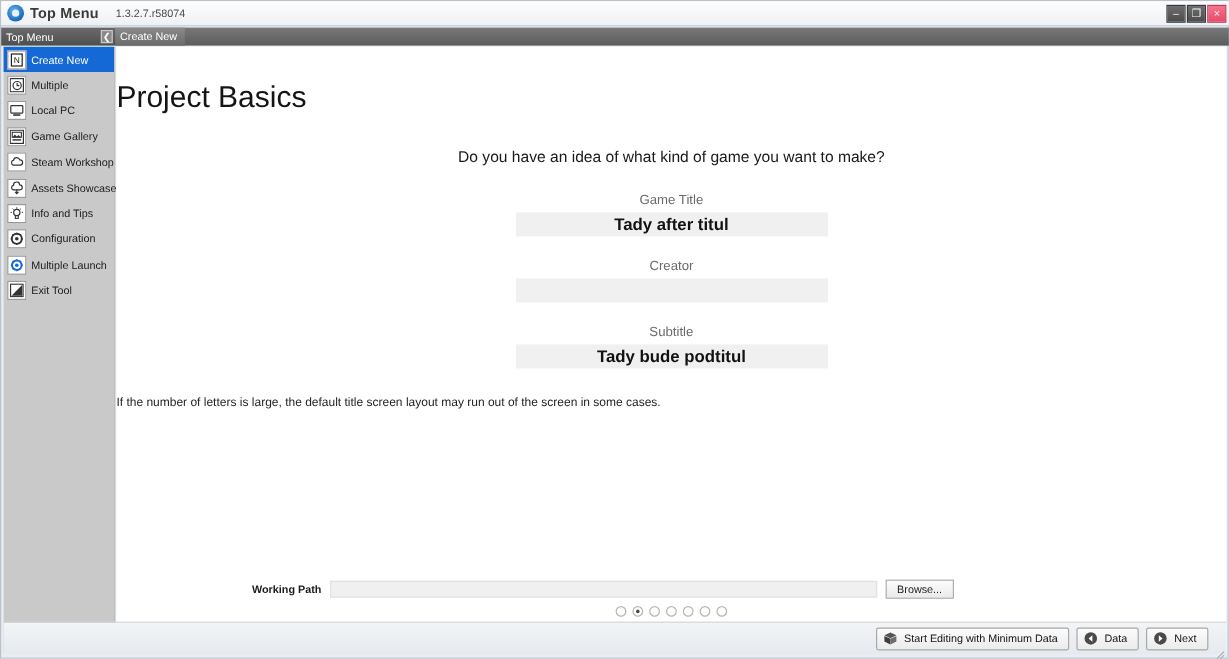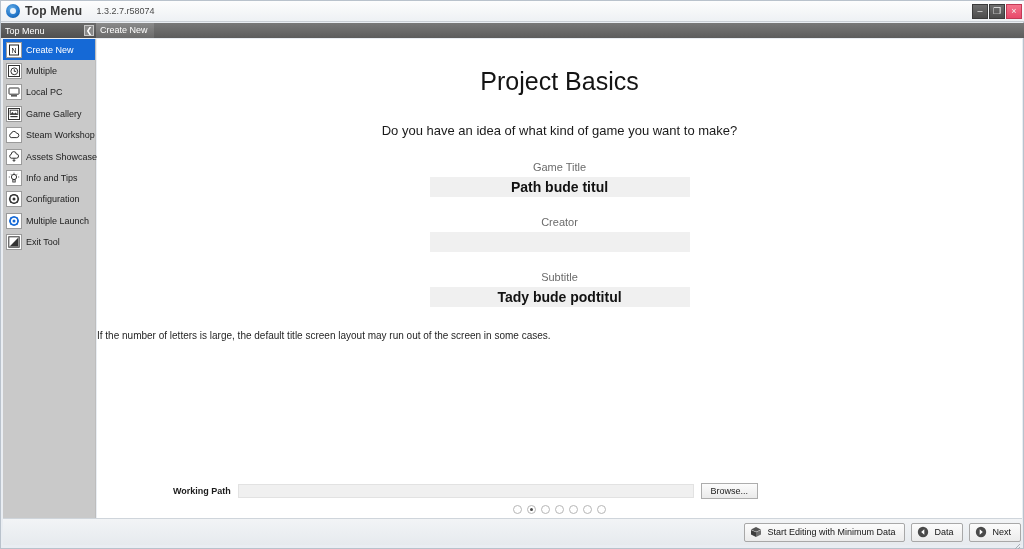--- a/index.html
+++ b/index.html
@@ -165,21 +165,20 @@
   .content {
     position: absolute;
     left: 96px; top: 38px;
     width: 925px;
     height: 505px;
     background: #ffffff;
     overflow: hidden;
   }
 
   .page-title {
-    text-align: center;
     font-size: 25px;
     color: #141414;
     margin-top: 28px;
     font-weight: normal;
   }
   .page-question {
     text-align: center;
     font-size: 13px;
     color: #1a1a1a;
     margin-top: 27px;
@@ -214,21 +213,21 @@
     line-height: 13px;
   }
 
   
   .workrow {
     position: absolute;
     left: 0; top: 444px;
     width: 925px;
     display: flex;
     align-items: center;
-    padding-left: 76px;
+    padding-left: 113px;
   }
   .work-label {
     font-size: 9px;
     font-weight: bold;
     color: #1b1b1b;
     margin-right: 7px;
     white-space: nowrap;
   }
   .work-input {
     width: 456px;
@@ -278,21 +277,21 @@
   .footer {
     position: absolute;
     left: 2px; top: 517px;
     width: 1019px;
     height: 27px;
     background: linear-gradient(#f2f4f6, #e6eaee);
     border-top: 1px solid #cfd5db;
     display: flex;
     align-items: center;
     justify-content: flex-end;
-    padding-right: 1px;
+    padding-right: 15px;
     gap: 6px;
   }
   .fbtn {
     height: 19px;
     background: linear-gradient(#fcfcfc, #ebebeb);
     border: 1px solid #a8a8a8;
     border-radius: 2px;
     display: flex;
     align-items: center;
     padding: 0 9px 0 5px;
@@ -447,21 +446,21 @@
 
   </div>
 
   <div class="content">
 
     <div class="page-title">Project Basics</div>
     <div class="page-question">Do you have an idea of what kind of game you want to make?</div>
 
     <div class="field-block first">
       <div class="field-label">Game Title</div>
-      <div class="field-input">Path bude titul</div>
+      <div class="field-input">Tady after titul</div>
     </div>
 
     <div class="field-block">
       <div class="field-label">Creator</div>
       <div class="field-input"></div>
     </div>
 
     <div class="field-block">
       <div class="field-label">Subtitle</div>
       <div class="field-input">Tady bude podtitul</div>

